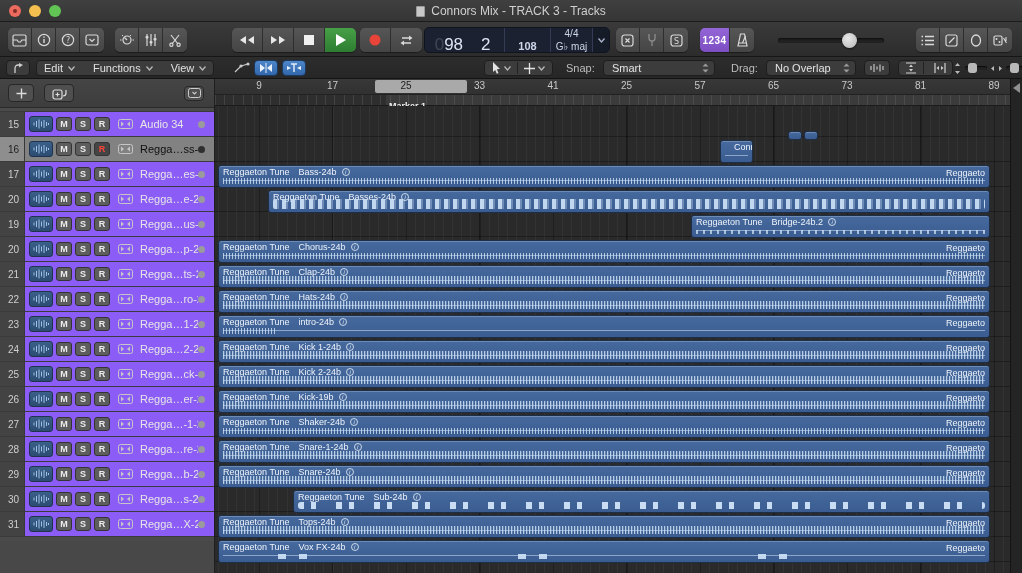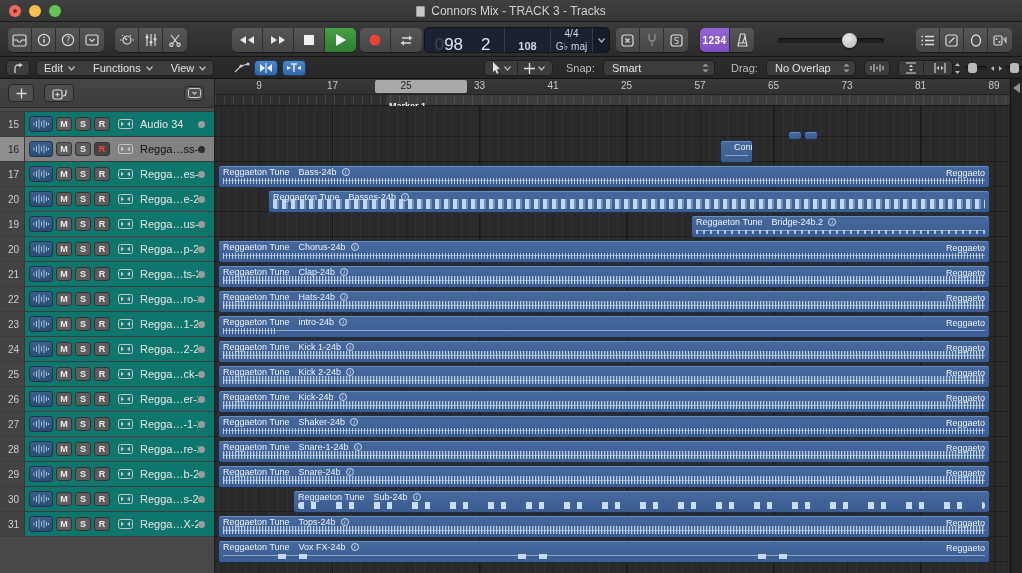--- a/index.html
+++ b/index.html
@@ -76,21 +76,21 @@
 
   
   .hpanel { width:215px; height:100%; background:#4a4a4a; border-right:1px solid #1f1f1f; position:relative; }
   .hp-top { height:29px; background:linear-gradient(#454545,#3d3d3d); border-bottom:1px solid #2a2a2a;
     display:flex; align-items:center; position:relative; }
   .hp-btn { width:26px; height:18px; border:1px solid #272727; background:#4f4f4f; border-radius:4px;
     margin-left:8px; display:flex; align-items:center; justify-content:center; color:#ddd; }
   .hp-disc { position:absolute; right:10px; width:20px; height:15px; }
   .hp-sliver { height:4px; background:#4a4a4a; border-bottom:1px solid #3a3a3a; overflow:hidden; }
 
-  .trow { height:25px; display:flex; align-items:center; background:#0f766e; border-bottom:1px solid #3b3b3b; }
+  .trow { height:25px; display:flex; align-items:center; background:#8b5cf6; border-bottom:1px solid #3b3b3b; }
   .trow.selected { background:#828282; }
   .tnum { width:25px; align-self:stretch; display:flex; align-items:center; justify-content:flex-end;
     padding-right:5px; font-size:10px; color:#cfcfcf; background:#434343; border-right:1px solid #383838; }
   .trow.selected .tnum { background:#8e8e8e; color:#222; }
   .twave { width:24px; height:16px; margin-left:4px; border-radius:3px;
     background:linear-gradient(#3a5f88,#2c4c72); border:1px solid #20344d;
     display:flex; align-items:center; justify-content:center; }
   .msr { width:16px; height:14px; margin-left:3px; border-radius:3px; background:#5d5d5d;
     border:1px solid #343434; color:#ececec; font-size:9px; font-weight:bold;
     display:flex; align-items:center; justify-content:center; font-family:"Liberation Sans",sans-serif; }
@@ -1169,21 +1169,21 @@
               <span class="rg-name">Kick 2-24b</span>
               <span class="rg-info show">i</span>
             </div>
             <span class="rg-right">Reggaeto</span>
             <div class="wave w-dense"></div>
           </div>
 
           <div class="region" style="top: 284px; left: 3px; width: 772px; height: 23px;">
             <div class="rg-head">
               <span class="rg-prefix">Reggaeton Tune</span>
-              <span class="rg-name">Kick-24b</span>
+              <span class="rg-name">Kick-19b</span>
               <span class="rg-info show">i</span>
             </div>
             <span class="rg-right">Reggaeto</span>
             <div class="wave w-dense"></div>
           </div>
 
           <div class="region" style="top: 309px; left: 3px; width: 772px; height: 23px;">
             <div class="rg-head">
               <span class="rg-prefix">Reggaeton Tune</span>
               <span class="rg-name">Shaker-24b</span>

